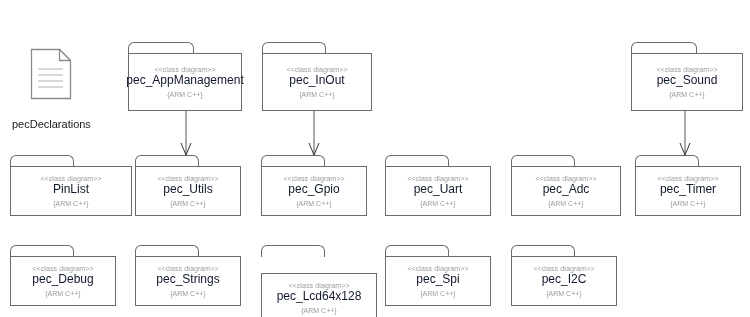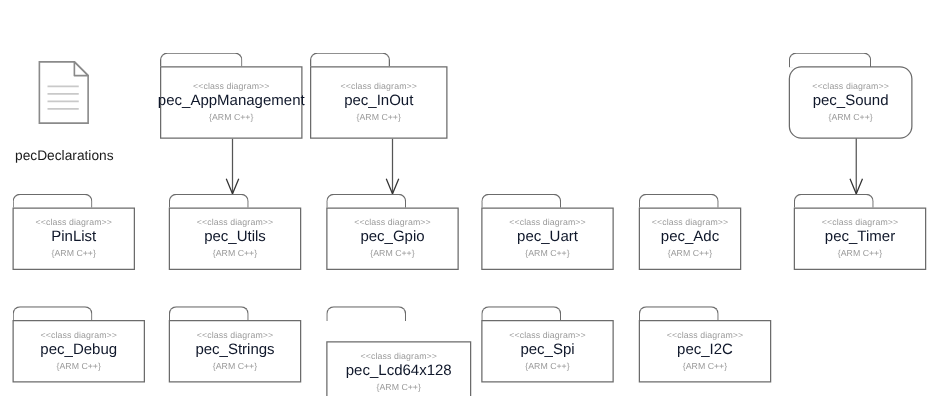--- a/index.html
+++ b/index.html
@@ -133,39 +133,39 @@
 
   <div id="package-layer">
       <div class="package" style="left: 128px; top: 42px; width: 114px; height: 70px;">
         <div class="pkg-tab" style="width: 66px;"></div>
         <div class="pkg-body" style="top: 11px; width: 114px; height: 58px;">
           <div class="pkg-stereotype">&lt;&lt;class diagram&gt;&gt;</div>
           <div class="pkg-name">pec_AppManagement</div>
           <div class="pkg-lang">{ARM C++}</div>
         </div>
       </div>
-      <div class="package" style="left: 248px; top: 42px; width: 110px; height: 70px; padding-left: 45px;">
+      <div class="package" style="left: 262px; top: 42px; width: 110px; height: 70px; padding-left: 45px;">
         <div class="pkg-tab" style="width: 64px;"></div>
         <div class="pkg-body" style="top: 11px; width: 110px; height: 58px;">
           <div class="pkg-stereotype">&lt;&lt;class diagram&gt;&gt;</div>
           <div class="pkg-name">pec_InOut</div>
           <div class="pkg-lang">{ARM C++}</div>
         </div>
       </div>
       <div class="package" style="left: 631px; top: 42px; width: 112px; height: 70px;">
         <div class="pkg-tab" style="width: 66px;"></div>
-        <div class="pkg-body" style="top: 11px; width: 99px; height: 58px; border-radius: 10px;">
+        <div class="pkg-body" style="top: 11px; width: 112px; height: 58px;">
           <div class="pkg-stereotype">&lt;&lt;class diagram&gt;&gt;</div>
           <div class="pkg-name">pec_Sound</div>
           <div class="pkg-lang">{ARM C++}</div>
         </div>
       </div>
       <div class="package" style="left: 10px; top: 155px; width: 106px; height: 62px;">
         <div class="pkg-tab" style="width: 64px;"></div>
-        <div class="pkg-body" style="top: 11px; width: 98px; height: 50px;">
+        <div class="pkg-body" style="top: 11px; width: 122px; height: 50px;">
           <div class="pkg-stereotype">&lt;&lt;class diagram&gt;&gt;</div>
           <div class="pkg-name">PinList</div>
           <div class="pkg-lang">{ARM C++}</div>
         </div>
       </div>
       <div class="package" style="left: 135px; top: 155px; width: 106px; height: 62px;">
         <div class="pkg-tab" style="width: 64px;"></div>
         <div class="pkg-body" style="top: 11px; width: 106px; height: 50px;">
           <div class="pkg-stereotype">&lt;&lt;class diagram&gt;&gt;</div>
           <div class="pkg-name">pec_Utils</div>
@@ -183,21 +183,21 @@
       <div class="package" style="left: 385px; top: 155px; width: 106px; height: 62px;">
         <div class="pkg-tab" style="width: 64px;"></div>
         <div class="pkg-body" style="top: 11px; width: 106px; height: 50px;">
           <div class="pkg-stereotype">&lt;&lt;class diagram&gt;&gt;</div>
           <div class="pkg-name">pec_Uart</div>
           <div class="pkg-lang">{ARM C++}</div>
         </div>
       </div>
       <div class="package" style="left: 511px; top: 155px; width: 106px; height: 62px;">
         <div class="pkg-tab" style="width: 64px;"></div>
-        <div class="pkg-body" style="top: 11px; width: 82px; height: 50px;">
+        <div class="pkg-body" style="top: 11px; width: 110px; height: 50px;">
           <div class="pkg-stereotype">&lt;&lt;class diagram&gt;&gt;</div>
           <div class="pkg-name">pec_Adc</div>
           <div class="pkg-lang">{ARM C++}</div>
         </div>
       </div>
       <div class="package" style="left: 635px; top: 155px; width: 106px; height: 62px;">
         <div class="pkg-tab" style="width: 64px;"></div>
         <div class="pkg-body" style="top: 11px; width: 106px; height: 50px;">
           <div class="pkg-stereotype">&lt;&lt;class diagram&gt;&gt;</div>
           <div class="pkg-name">pec_Timer</div>

